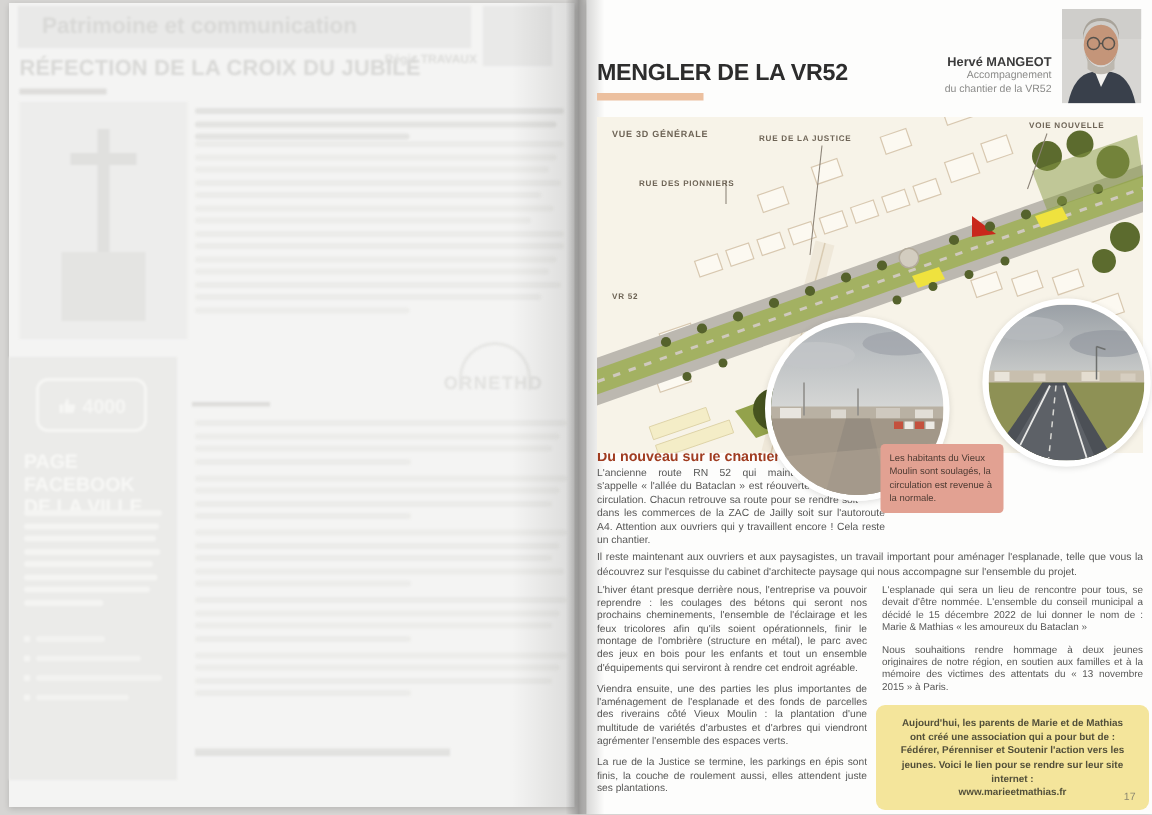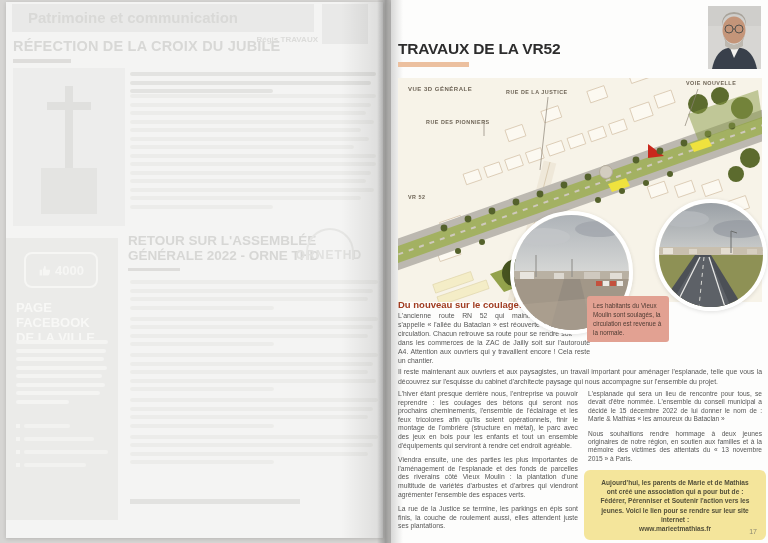--- a/index.html
+++ b/index.html
@@ -105,24 +105,20 @@
           <div class="bar" style="width: 97%;"></div>
           <div class="bar" style="width: 91%;"></div>
           <div class="bar" style="width: 100%;"></div>
           <div class="bar" style="width: 100%;"></div>
           <div class="bar" style="width: 98%;"></div>
           <div class="bar" style="width: 96%;"></div>
           <div class="bar" style="width: 99%;"></div>
           <div class="bar" style="width: 94%;"></div>
           <div class="bar" style="width: 58%;"></div>
         </div>
-      <div class="abs lp-a2title">
-        <div>RETOUR SUR L'ASSEMBLÉE</div>
-        <div>GÉNÉRALE 2022 - ORNE THD</div>
-      </div>
       <div class="abs lp-a2line"></div>
       <div class="abs lp-logo">
         <span class="arc"></span>
         <span>ORNETHD</span>
       </div>
       <div class="abs fb-box">
         <div class="fb-badge">
           <svg width="13" height="13" viewBox="0 0 16 16">
             <path d="M2 7h3v7H2z M6 14h6.2c.9 0 1.5-.5 1.7-1.3l1-4.2c.2-.9-.4-1.5-1.3-1.5H9.5V3.6C9.5 2.7 8.8 2 8 2L6 7z" fill="#f6f6f4"></path>
           </svg>
@@ -214,23 +210,28 @@
         <ellipse cx="26" cy="24" rx="11.5" ry="13.5" fill="#c49579"></ellipse>
         <path d="M14 20 Q15 8 26 8 Q37 8 38 20 L38 16 Q36 6 26 6 Q16 6 14 16 Z" fill="#a8a39a"></path>
         <path d="M15 28 Q18 42 26 42 Q34 42 37 28 Q34 38 26 39 Q18 38 15 28 Z" fill="#b5b0a7"></path>
         <path d="M17 34 Q26 44 35 34 L35 40 Q26 47 17 40 Z" fill="#bdb8af"></path>
         <circle cx="21" cy="23" r="4" fill="none" stroke="#55524d" stroke-width="1"></circle>
         <circle cx="31" cy="23" r="4" fill="none" stroke="#55524d" stroke-width="1"></circle>
         <line x1="25" y1="23" x2="27" y2="23" stroke="#55524d" stroke-width="1"></line>
       </svg>
     </div>
 
-    <div class="abs rp-title">TRAVAUX DE LA VR52</div>
+    <div class="abs rp-title">MENGLER DE LA VR52</div>
     <div class="abs rp-underline"></div>
 
+    <div class="abs rp-author">
+      <div class="nm">Hervé MANGEOT</div>
+      <div class="rl">Accompagnement</div>
+      <div class="rl">du chantier de la VR52</div>
+    </div>
 
     <div class="abs rp-map">
       <svg width="364" height="224" viewBox="0 0 364 224">
         <rect width="364" height="224" fill="#f7f3e8"></rect>
 
         <g fill="#fcf9f1" stroke="#d8c8b0" stroke-width="0.8" transform="rotate(-19 180 80)">
           <rect x="66" y="58" width="16" height="11"></rect>
             <rect x="88" y="58" width="16" height="11"></rect>
           <rect x="110" y="58" width="16" height="11"></rect>
             <rect x="132" y="58" width="16" height="11"></rect>
@@ -376,21 +377,21 @@
         <line x1="41" y1="54" x2="16" y2="104" stroke="#e8e8e6" stroke-width="1.2"></line>
         <line x1="50" y1="54" x2="66" y2="104" stroke="#e8e8e6" stroke-width="1.2"></line>
         <line x1="45" y1="54" x2="40" y2="104" stroke="#d8d8d4" stroke-width="1" stroke-dasharray="4 4"></line>
         <line x1="72" y1="28" x2="72" y2="50" stroke="#6d6f6e" stroke-width="1"></line>
         <line x1="72" y1="28" x2="78" y2="30" stroke="#6d6f6e" stroke-width="1"></line>
       </svg>
     </div>
 
     <div class="abs pink-box">Les habitants du Vieux Moulin sont soulagés, la circulation est revenue à la normale.</div>
 
-    <div class="abs rp-h2">Du nouveau sur le coulages</div>
+    <div class="abs rp-h2">Du nouveau sur le chantier</div>
 
     <div class="abs rp-para1">
       <span class="sp" style="width:44px;height:9px"></span>
       <span class="sp" style="width:36px;height:9px"></span>
       <span class="sp" style="width:18px;height:9px"></span>
       <span>L'ancienne route RN 52 qui maintenant s'appelle « l'allée du Bataclan » est réouverte à la circulation. Chacun retrouve sa route pour se rendre soit dans les commerces de la ZAC de Jailly soit sur l'autoroute A4. Attention aux ouvriers qui y travaillent encore ! Cela reste un chantier.</span>
     </div>
 
     <div class="abs rp-para2">Il reste maintenant aux ouvriers et aux paysagistes, un travail important pour aménager l'esplanade, telle que vous la découvrez sur l'esquisse du cabinet d'architecte paysage qui nous accompagne sur l'ensemble du projet.</div>
 

